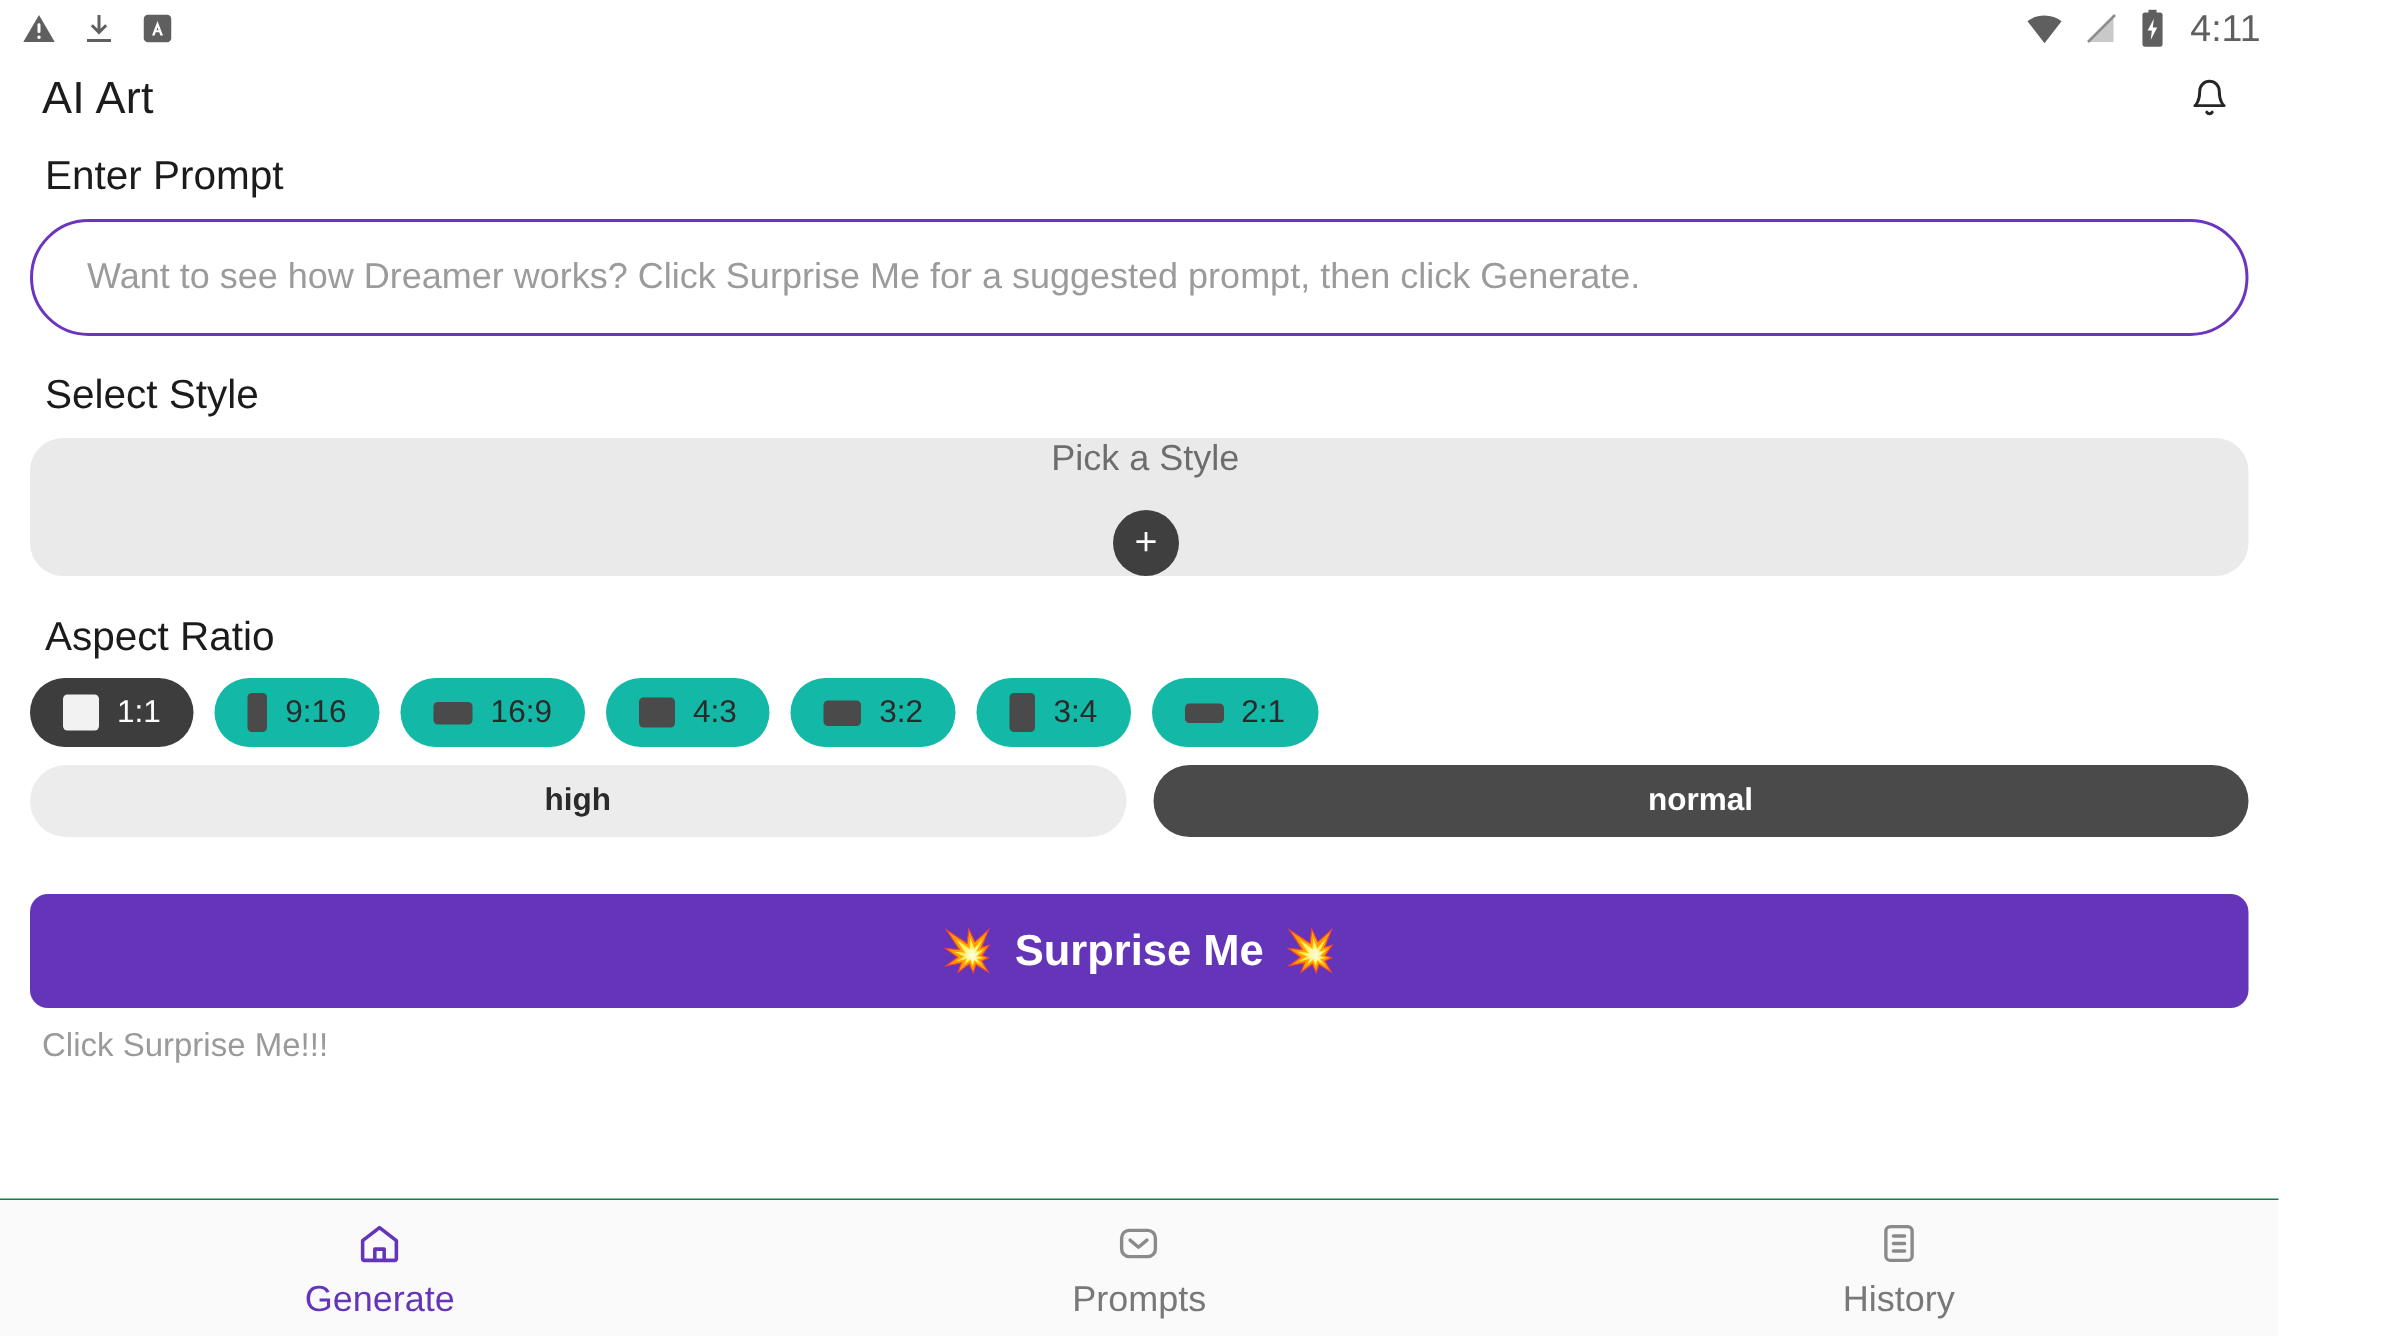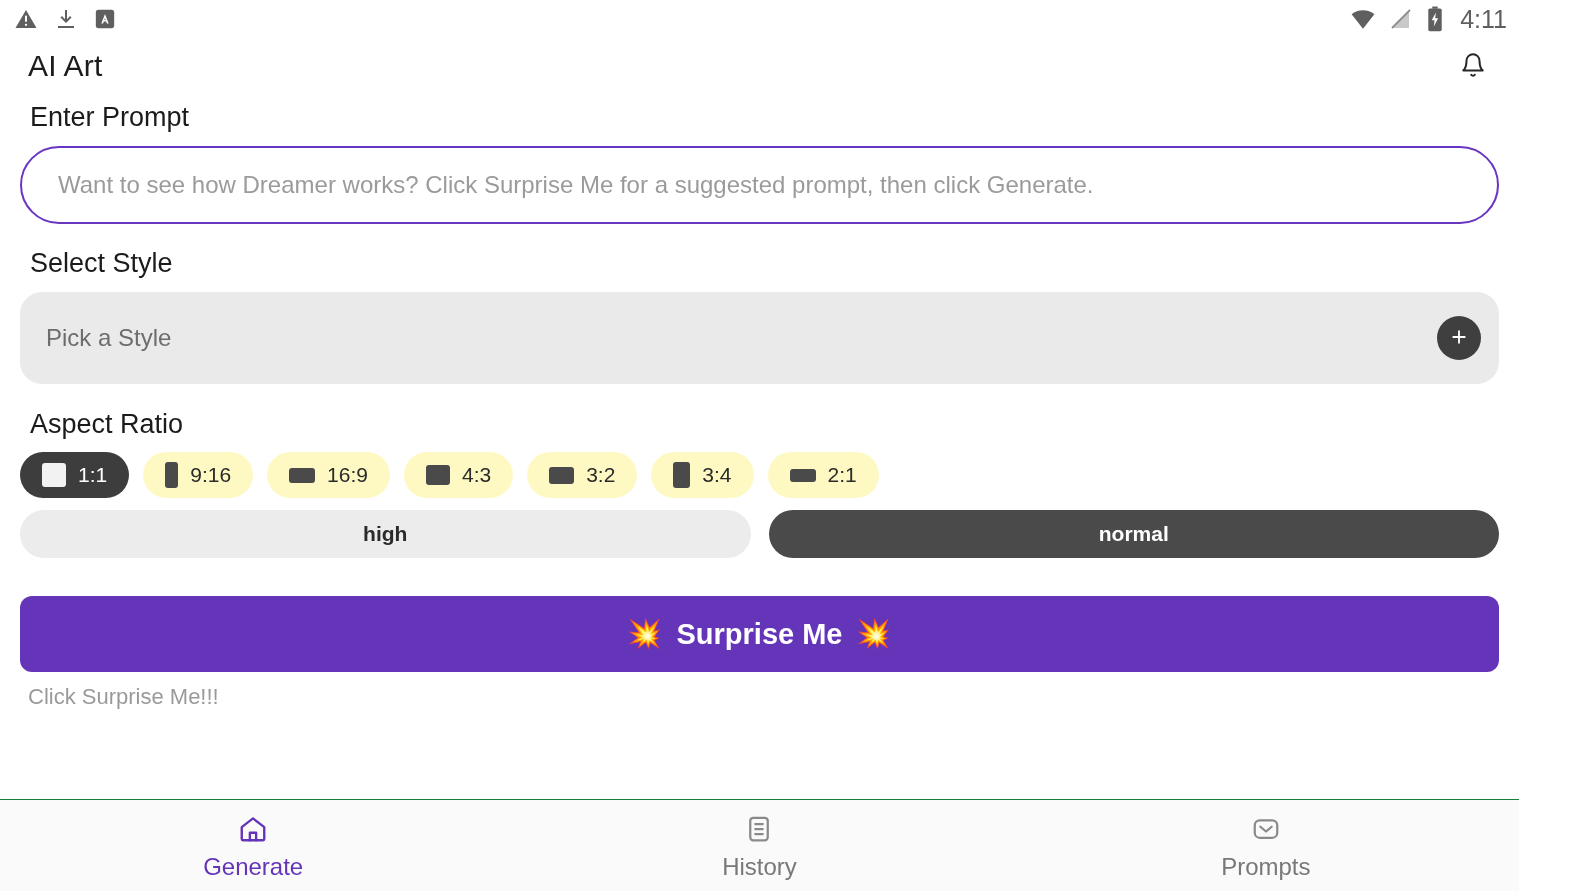--- a/index.html
+++ b/index.html
@@ -105,20 +105,21 @@
     margin-top: 13px;
     height: 92px;
     width: 100%;
     border-radius: 22px;
     background: #eaeaea;
     display: flex;
     align-items: center;
     justify-content: space-between;
     padding: 0 18px 0 26px;
     cursor: pointer;
+    flex-direction: column;
   }
   .style-placeholder {
     font-size: 24px;
     color: #6d6d6d;
   }
   .add-style-btn {
     width: 44px; height: 44px;
     border-radius: 50%;
     background: #3f3f3f;
     display: flex; align-items: center; justify-content: center;
@@ -130,21 +131,21 @@
   .label-aspect { margin-top: 25px; display: block; }
   .ratio-row {
     margin-top: 12px;
     display: flex;
     gap: 14px;
     align-items: center;
   }
   .ratio-chip {
     height: 46px;
     border-radius: 23px;
-    background: #fef9c3;
+    background: #14b8a6;
     display: flex;
     align-items: center;
     gap: 12px;
     padding: 0 22px;
     border: none;
     cursor: pointer;
     font-family: "Liberation Sans", sans-serif;
   }
   .ratio-chip.active { background: #3d3d3d; }
   .ratio-chip .chip-text {
@@ -358,26 +359,26 @@
   <div class="bottom-nav" id="bottom-nav">
       <button class="nav-item active">
         <span><svg width="30" height="30" viewBox="0 0 24 24" fill="none" stroke="#6435b8" stroke-width="1.9" stroke-linecap="round" stroke-linejoin="round">
             <path d="M3 10.5 12 3.5l9 7V20a1 1 0 0 1-1 1H4a1 1 0 0 1-1-1v-9.5z"></path>
             <path d="M9.5 21v-6h5v6"></path>
           </svg></span>
         <span class="nav-label">Generate</span>
       </button>
       <button class="nav-item">
         <span><svg width="30" height="30" viewBox="0 0 24 24" fill="none" stroke="#8a8a8a" stroke-width="1.8" stroke-linecap="round" stroke-linejoin="round">
+            <rect x="3" y="5" width="18" height="14" rx="4"></rect>
+            <path d="M7.5 10.2 12 14l4.5-3.8"></path>
+          </svg></span>
+        <span class="nav-label">Prompts</span>
+      </button>
+      <button class="nav-item">
+        <span><svg width="30" height="30" viewBox="0 0 24 24" fill="none" stroke="#8a8a8a" stroke-width="1.8" stroke-linecap="round" stroke-linejoin="round">
             <rect x="5" y="3" width="14" height="18" rx="2.4"></rect>
             <path d="M9 8h6M9 12h6M9 16h6"></path>
           </svg></span>
         <span class="nav-label">History</span>
       </button>
-      <button class="nav-item">
-        <span><svg width="30" height="30" viewBox="0 0 24 24" fill="none" stroke="#8a8a8a" stroke-width="1.8" stroke-linecap="round" stroke-linejoin="round">
-            <rect x="3" y="5" width="18" height="14" rx="4"></rect>
-            <path d="M7.5 10.2 12 14l4.5-3.8"></path>
-          </svg></span>
-        <span class="nav-label">Prompts</span>
-      </button>
     </div>
 </div>
 
 </body></html>

